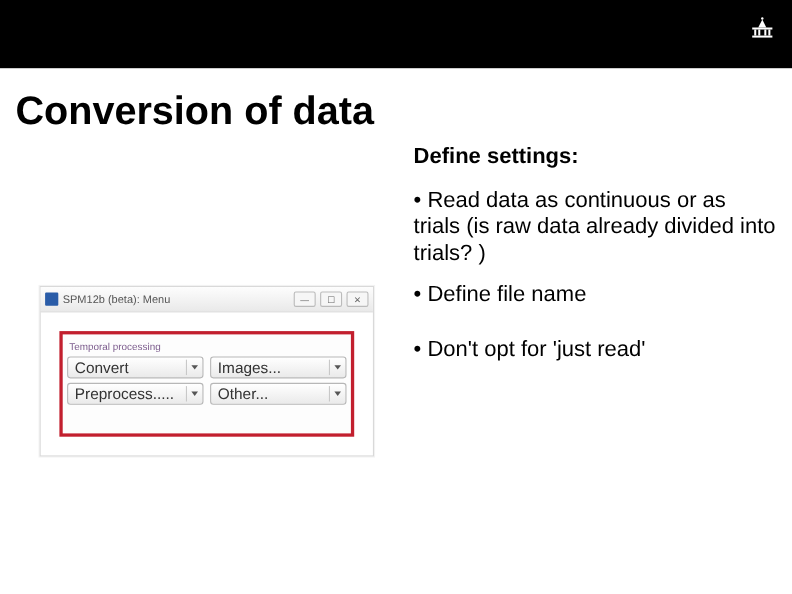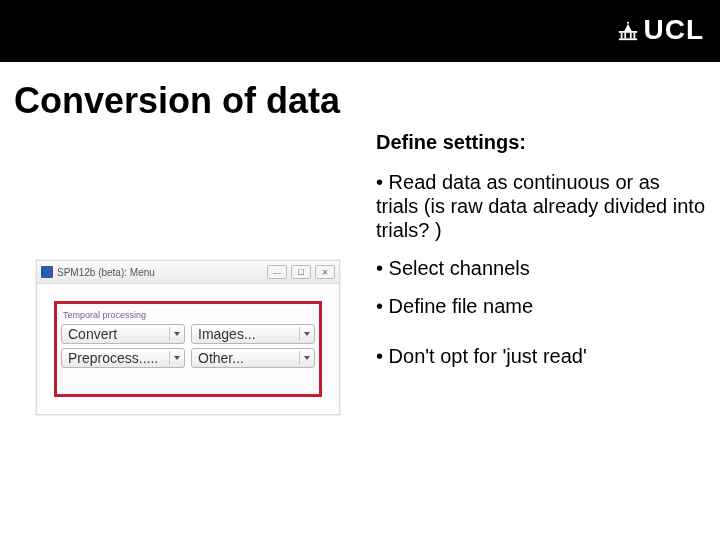--- a/index.html
+++ b/index.html
@@ -163,30 +163,28 @@
     <svg class="ucl-dome" viewBox="0 0 24 24">
       <rect x="2" y="20" width="20" height="2" fill="#fff"></rect>
       <rect x="4" y="14" width="2" height="6" fill="#fff"></rect>
       <rect x="8" y="14" width="2" height="6" fill="#fff"></rect>
       <rect x="14" y="14" width="2" height="6" fill="#fff"></rect>
       <rect x="18" y="14" width="2" height="6" fill="#fff"></rect>
       <rect x="2" y="12" width="20" height="2" fill="#fff"></rect>
       <path d="M 8 12 L 12 4 L 16 12 Z" fill="#fff"></path>
       <circle cx="12" cy="3" r="1.2" fill="#fff"></circle>
     </svg>
-    <span>UCL</span>
   </div>
 </div>
 
 <div class="slide-title">Conversion of data</div>
 
 <div class="right-col">
   <div class="subheading">Define settings:</div>
   <div class="bullet">• Read data as continuous or as trials (is raw data already divided into trials? )</div>
-  <div class="bullet">• Select channels</div>
   <div class="bullet">• Define file name</div>
   <div class="bullet bullet-underline">• Don't opt for 'just read'</div>
 </div>
 
 <div class="spm-window">
   <div class="spm-titlebar">
     <span class="spm-icon"></span>
     <span>SPM12b (beta): Menu</span>
     <span class="spacer"></span>
     <span class="win-btn">—</span>

